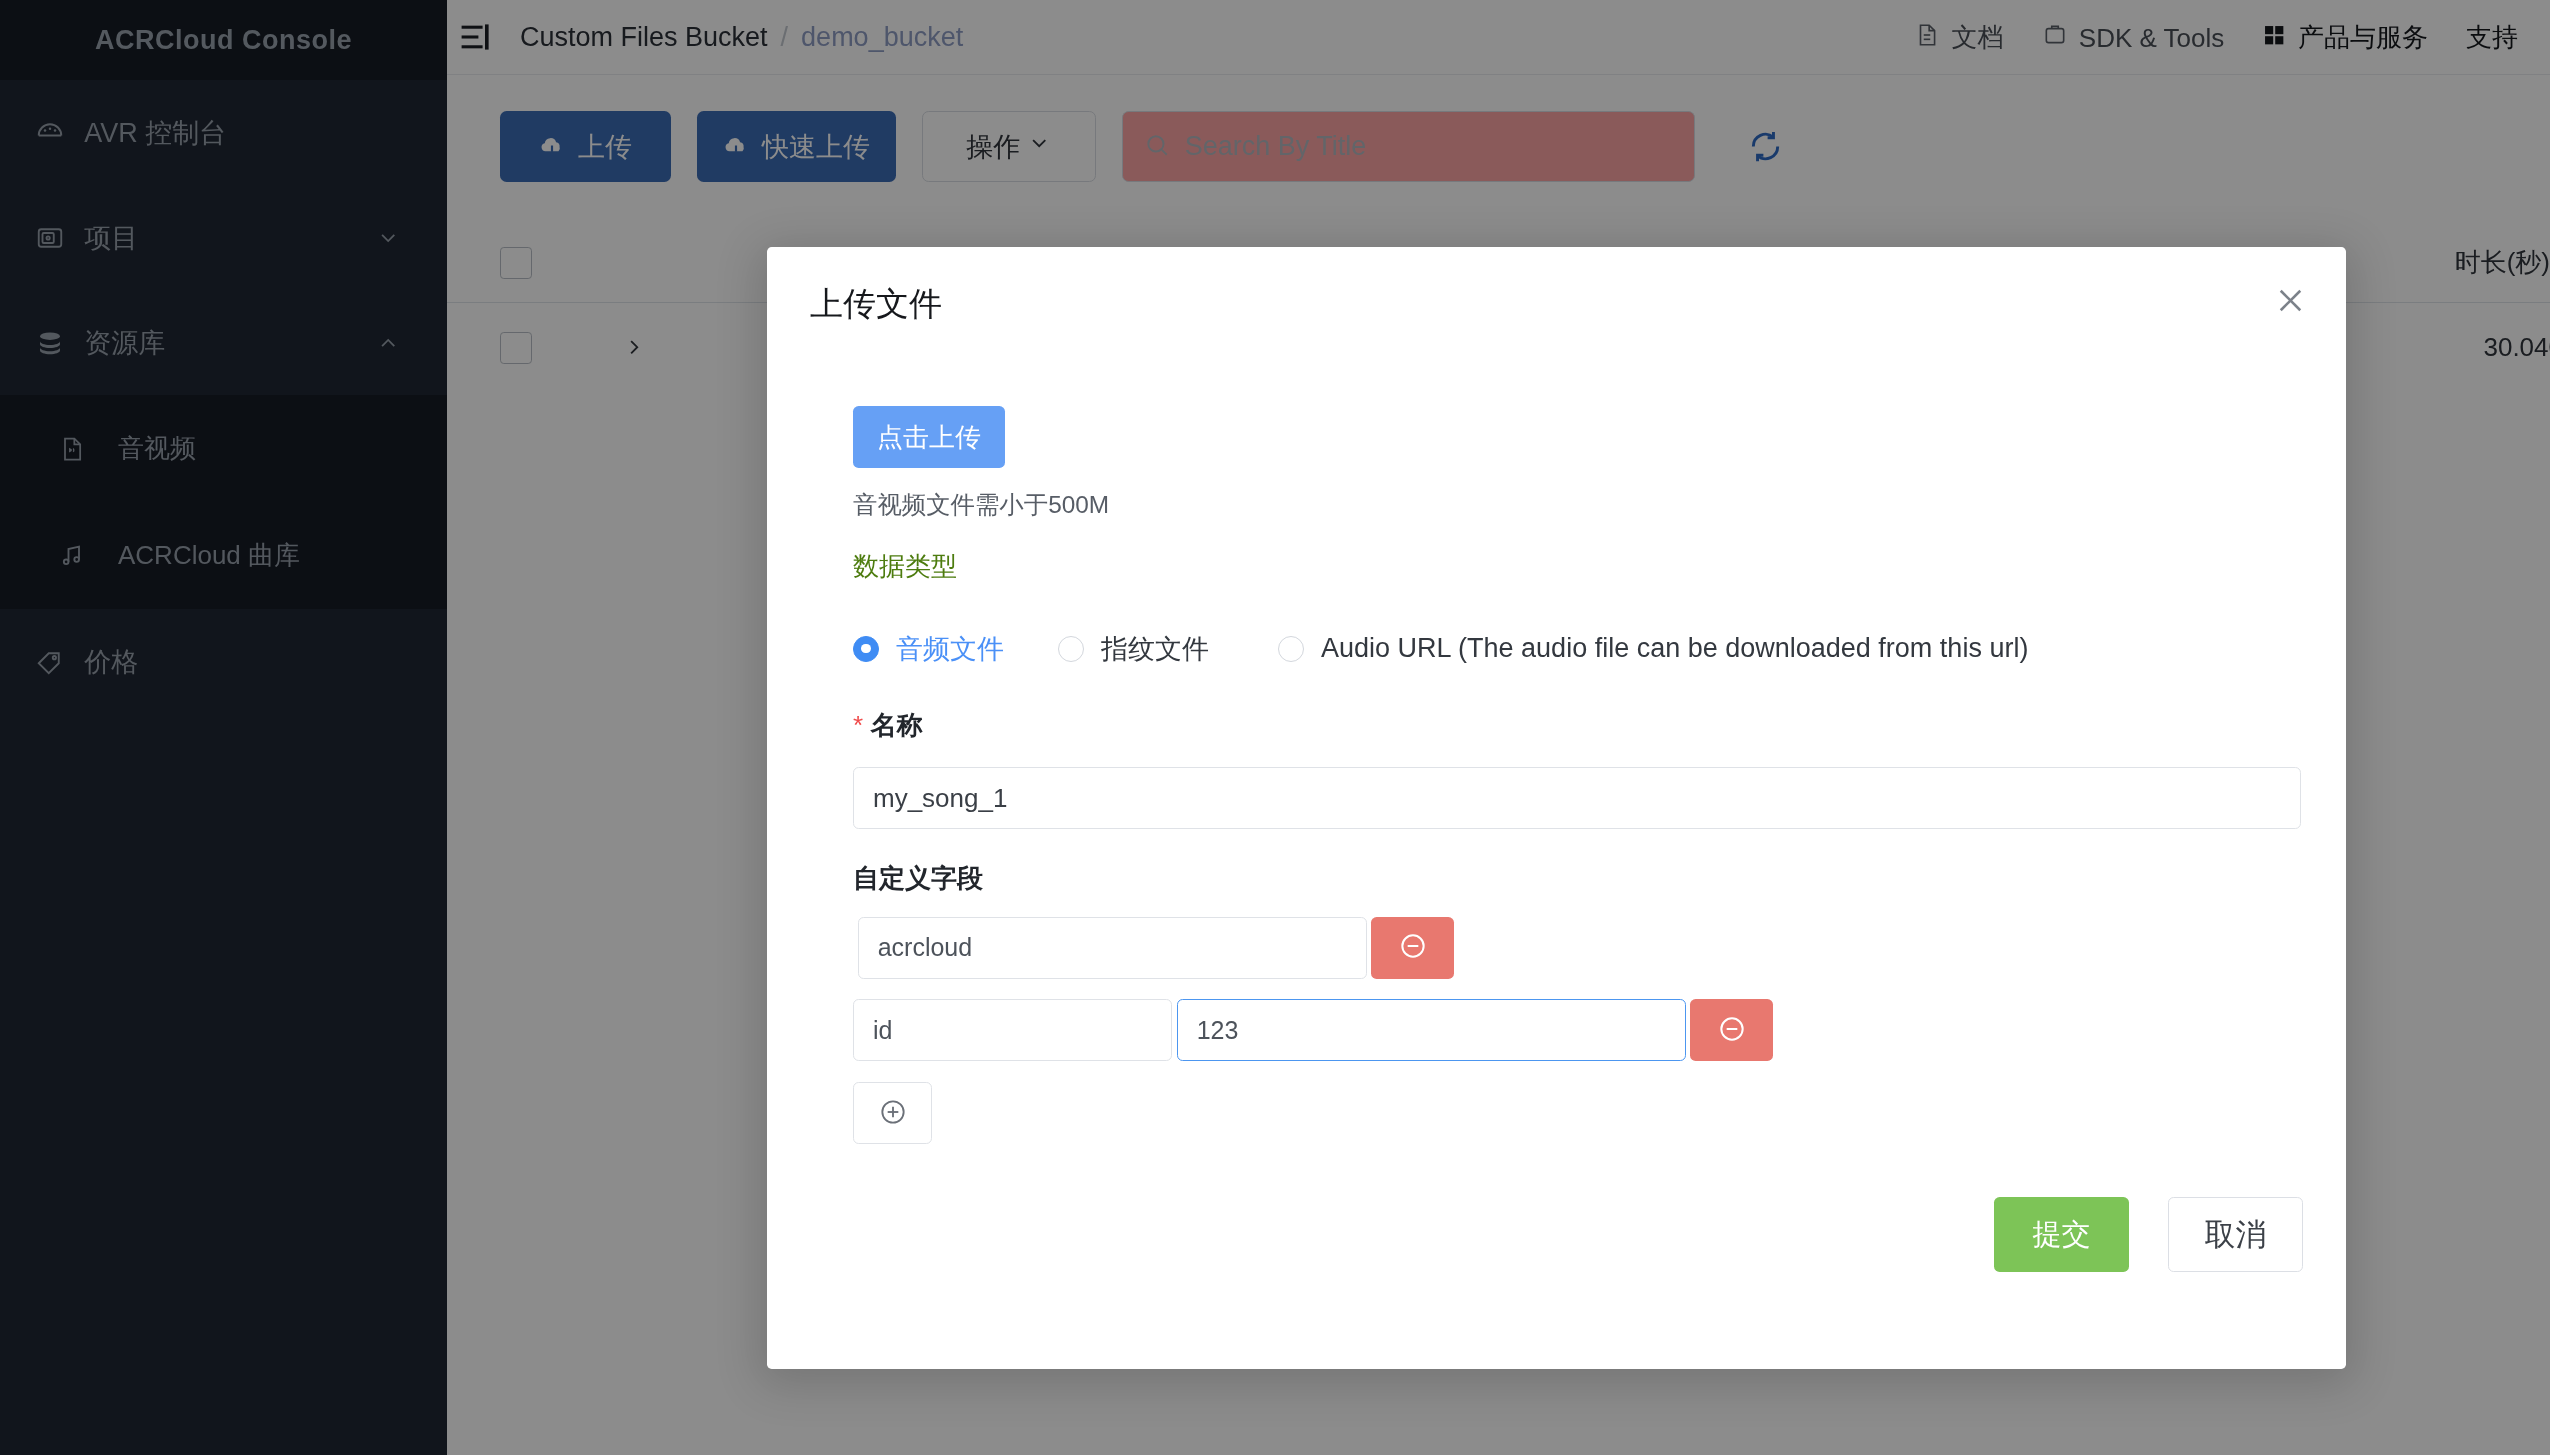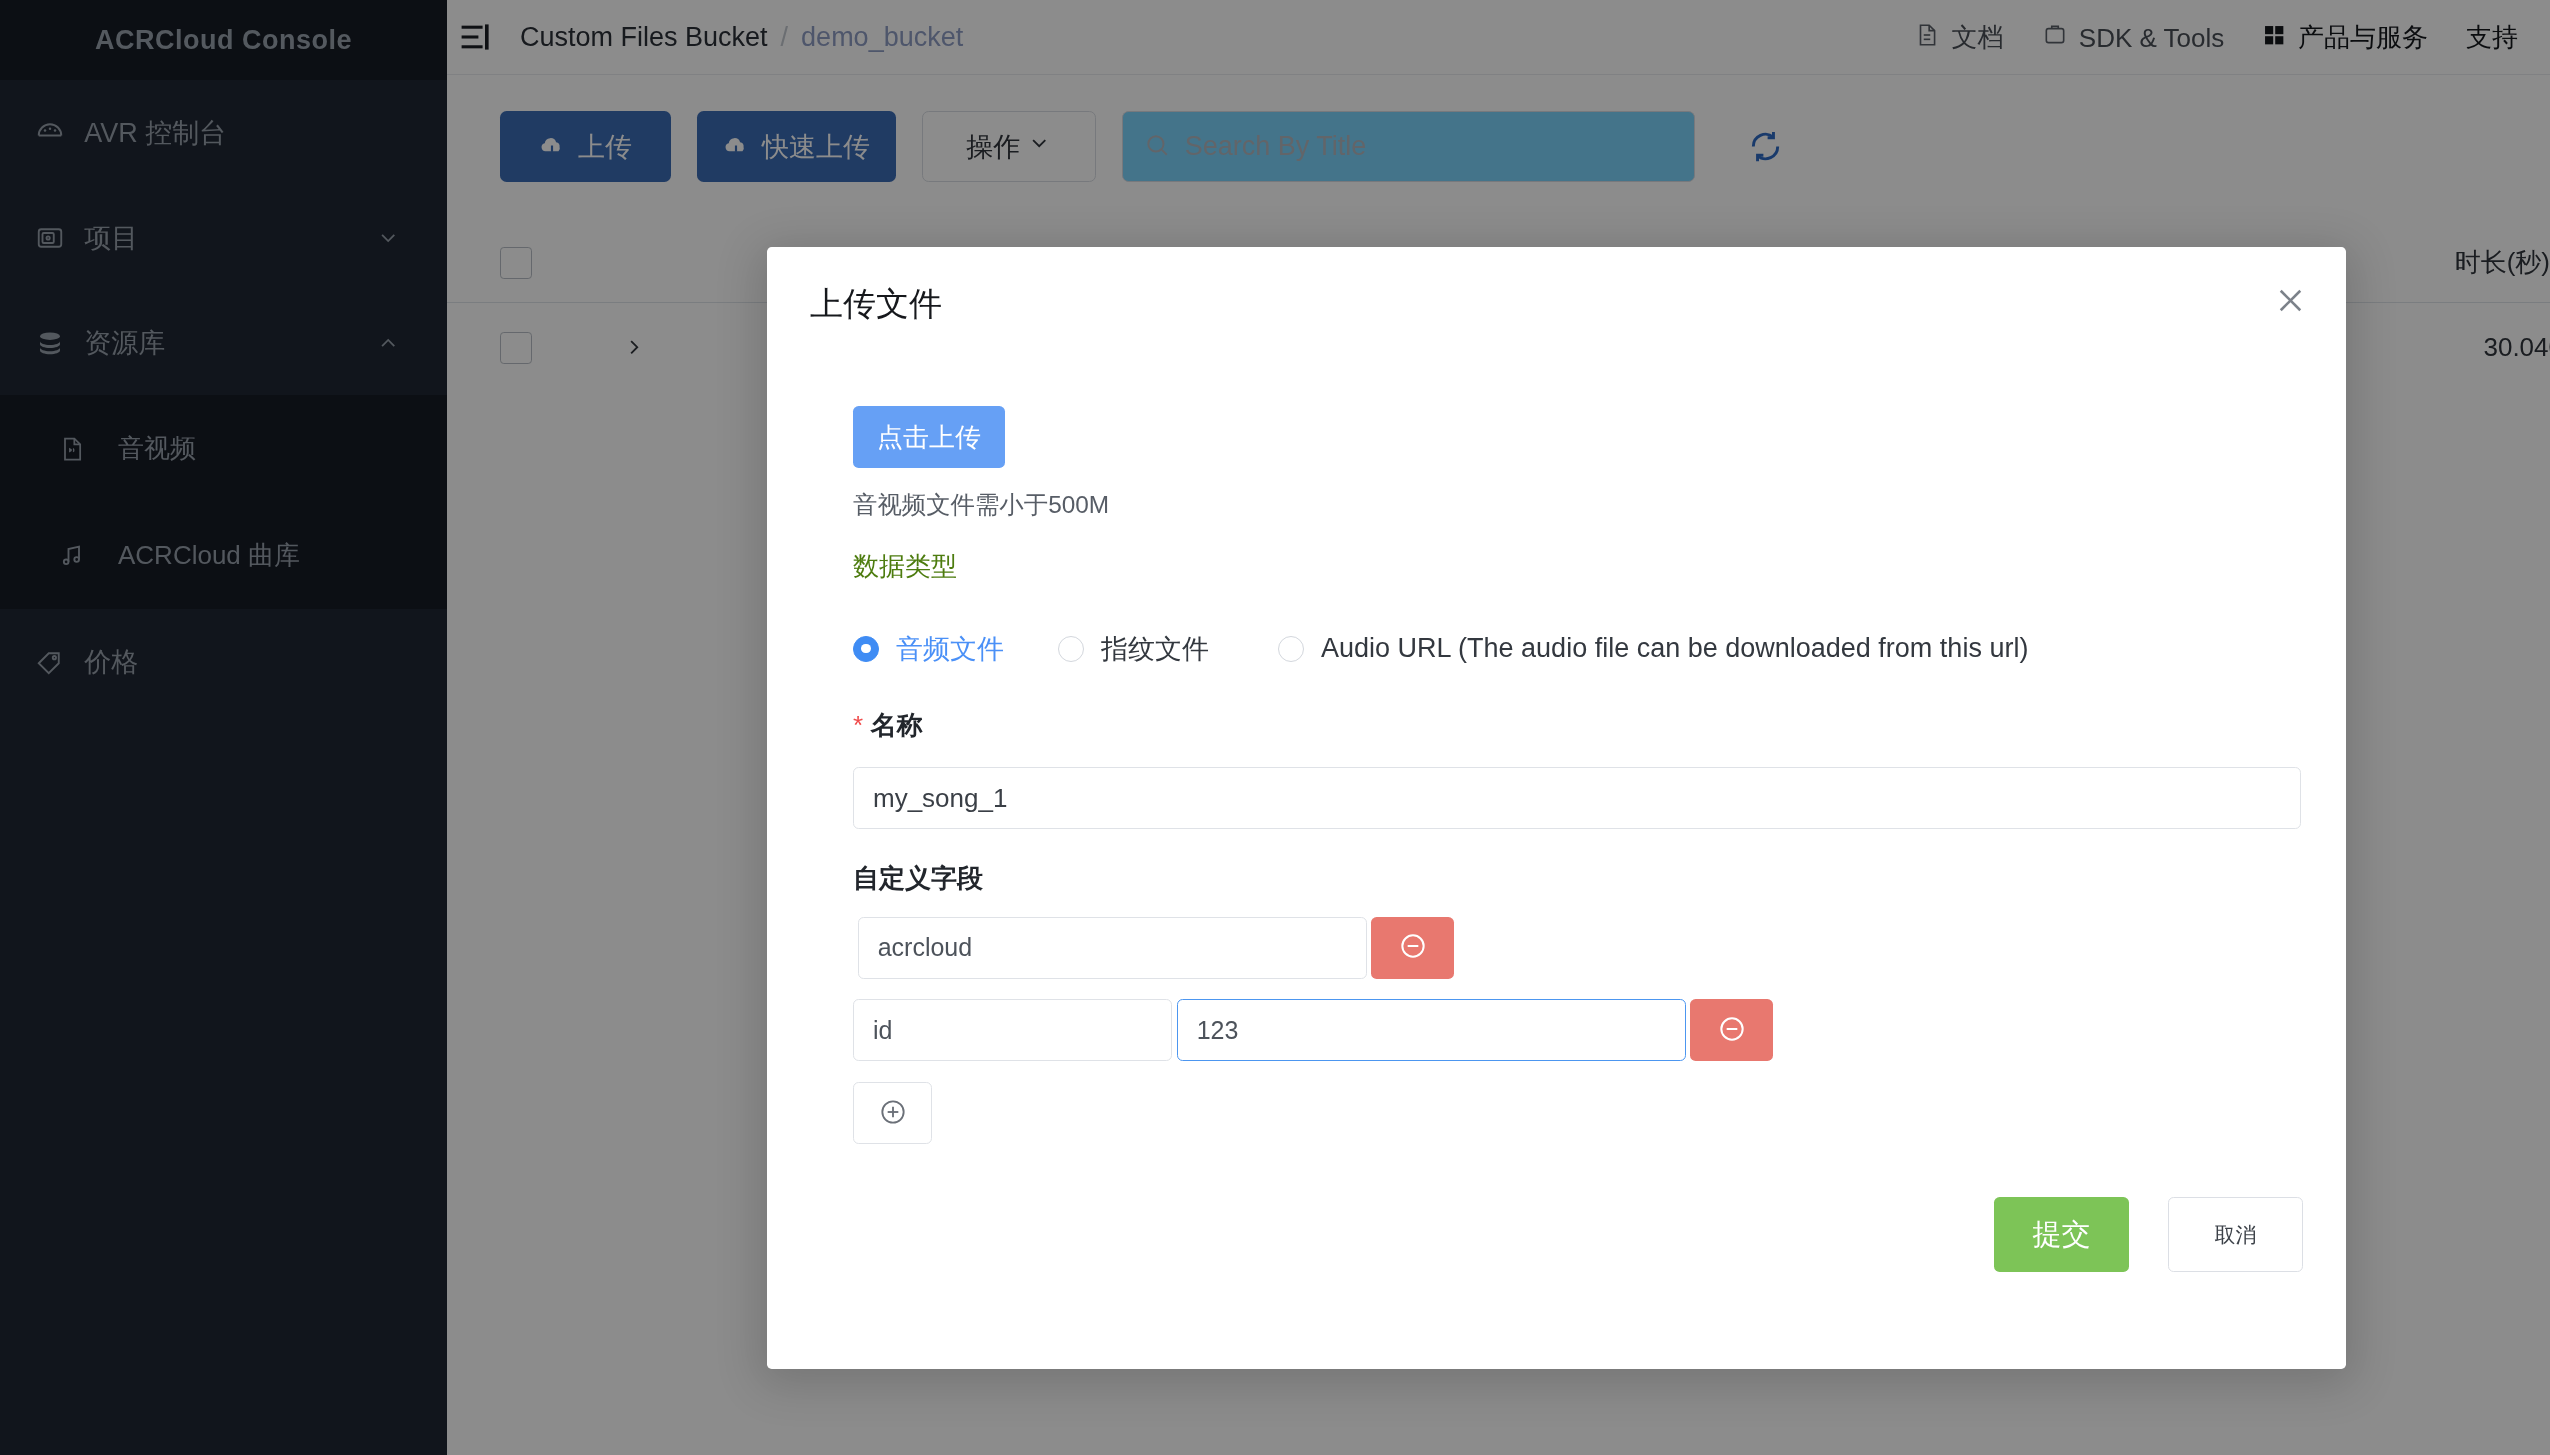--- a/index.html
+++ b/index.html
@@ -158,21 +158,21 @@
   }
   .search-box {
     height: 71px;
     width: 573px;
     border: 0.9px solid #d9dde3;
     border-radius: 6.6px;
     display: flex;
     align-items: center;
     padding: 0 20.7px;
     gap: 15px;
-    background: #7dd3fc;
+    background: #fca5a5;
   }
   .search-box input {
     border: none;
     outline: none;
     font-size: 27px;
     color: #444;
     width: 100%;
     background: transparent;
     font-family: inherit;
   }
@@ -411,21 +411,21 @@
     font-size: 29px;
     border: none;
     border-radius: 5.6px;
     cursor: pointer;
     font-family: inherit;
   }
   .btn-cancel {
     width: 135px; height: 75px;
     background: #fff;
     color: #3c4148;
-    font-size: 21px;
+    font-size: 31px;
     border: 0.9px solid #dcdfe5;
     border-radius: 5.6px;
     cursor: pointer;
     font-family: inherit;
   }
 
   .caret { display: inline-block; }
 </style>
 </head>
 <body>

